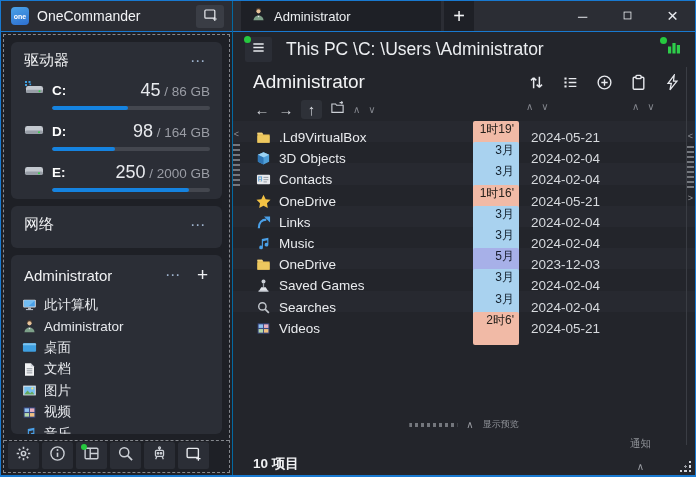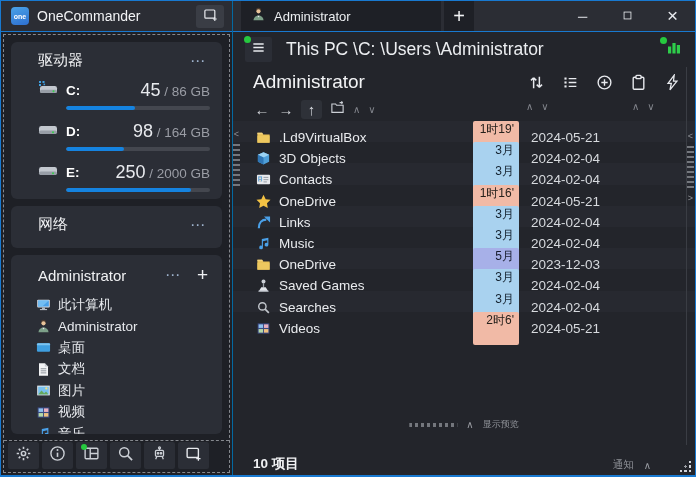--- a/index.html
+++ b/index.html
@@ -16,21 +16,21 @@
   .logo { width:18px; height:18px; border-radius:4px; background:linear-gradient(160deg,#54aaе8,#4aa3e8 20%,#2e6fd0);
     background:linear-gradient(160deg,#4aa3e8,#2e6fd0); color:#fff; font-size:7px; font-weight:bold;
     display:flex; align-items:center; justify-content:center; }
   .app-title { color:#f2f3f5; font-size:14px; margin-left:8px; flex:1; }
   .tb-btn { width:28px; height:23px; background:#3a3d45; border-radius:3px; display:flex;
     align-items:center; justify-content:center; }
   .tb-btn svg { width:15px; height:15px; }
 
   .sidebar { flex:1; position:relative; margin:2px 2px 2px 2px; border:1px dashed #85888e;
     display:flex; flex-direction:column; overflow:hidden; background:#1e2026; }
-  .card { background:#2b2e36; border-radius:6px; margin:7px 7px 0 7px; flex:0 0 auto; overflow:hidden;padding-left:14px; }
+  .card { background:#2b2e36; border-radius:6px; margin:7px 7px 0 7px; flex:0 0 auto; overflow:hidden; }
   .card-head { display:flex; align-items:center; padding:9px 12px 6px 13px; }
   .card-title { color:#f0f1f3; font-size:15px; flex:1; }
   .dots-btn { color:#9db2cc; font-size:15px; letter-spacing:1px; padding:0 4px; }
   .plus-btn { color:#eef0f2; font-size:19px; font-weight:300; padding:0 2px 0 12px; }
 
   .drive-row { padding:4px 12px 7px 13px; }
   .drive-top { display:flex; align-items:center; }
   .drive-top svg { width:20px; height:15px; }
   .drive-letter { color:#fff; font-size:13.5px; font-weight:bold; margin-left:8px; flex:1; }
   .drive-used { color:#e8eaee; font-size:18px;text-align:right; }
@@ -111,21 +111,21 @@
 
   .main-fill { flex:1 1 auto; position:relative; }
   .preview-toggle { position:absolute; left:50%; transform:translateX(-50%); bottom:14px;
     display:flex; align-items:center; gap:9px; color:#8e9197; font-size:9px; }
   .dash-grip { width:48px; height:4px;
     background:repeating-linear-gradient(90deg,#74777d 0 3px,transparent 3px 6px); }
   .pt-chev { font-size:10px; color:#9a9da3; }
 
   .footer { flex:0 0 30px; position:relative; }
   .items-count { position:absolute; left:20px; bottom:2px; color:#f0f1f3; font-size:13.5px; font-weight:bold; }
-  .notif { position:absolute; right:44px; bottom:3px; color:#8e9197; font-size:10.5px; display:flex; gap:10px; align-items:center; }
+  .notif { position:absolute; right:44px; bottom:3px; color:#8e9197; font-size:10.5px; display:flex; gap:10px; align-items:center;flex-direction:column; }
   .corner-grip { position:absolute; right:3px; bottom:2px; width:15px; height:13px;
     background:
       radial-gradient(circle 1.3px at 13px 11px,#cfd2d8 98%,transparent),
       radial-gradient(circle 1.3px at 13px 6.5px,#cfd2d8 98%,transparent),
       radial-gradient(circle 1.3px at 13px 2px,#cfd2d8 98%,transparent),
       radial-gradient(circle 1.3px at 8.5px 11px,#cfd2d8 98%,transparent),
       radial-gradient(circle 1.3px at 8.5px 6.5px,#9a9da3 98%,transparent),
       radial-gradient(circle 1.3px at 4px 11px,#cfd2d8 98%,transparent); }
 
   

